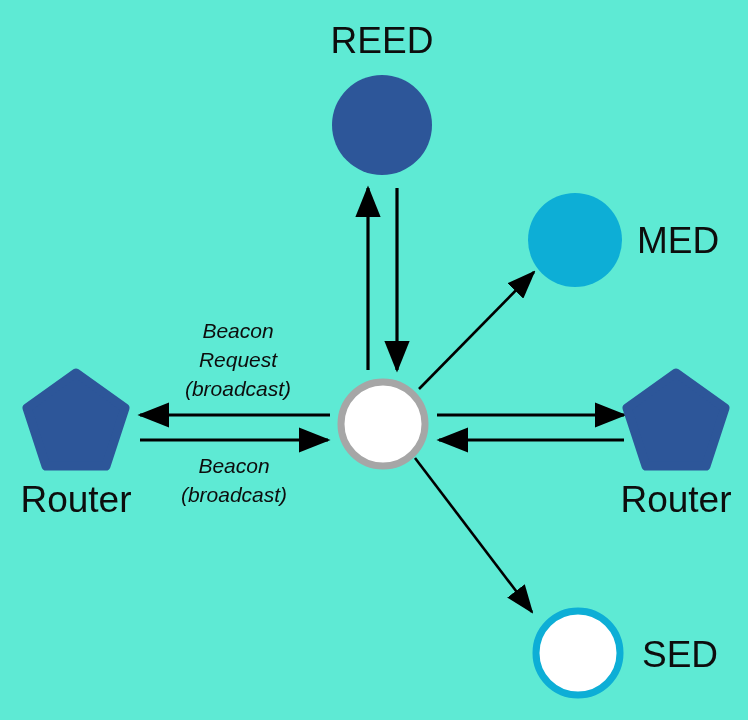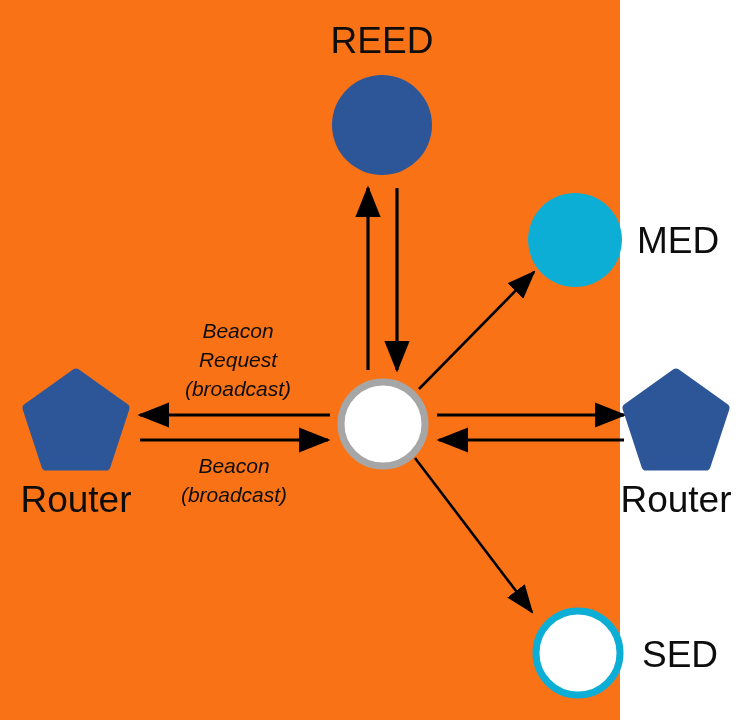--- a/index.html
+++ b/index.html
@@ -8,23 +8,23 @@
     background: #ffffff;
   }
   body {
     width: 752px;
     height: 720px;
     font-family: "Liberation Sans", sans-serif;
     overflow: hidden;
   }
   #diagram-root {
     position: relative;
-    width: 620px;
+    width: 748px;
     height: 720px;
-    background: #f97316;
+    background: #5eead4;
   }
   svg#thread-topology {
     display: block;
     width: 752px;
     height: 720px;
   }
   .node-label {
     font-family: "Liberation Sans", sans-serif;
     font-size: 37px;
     fill: #0d0d0d;

